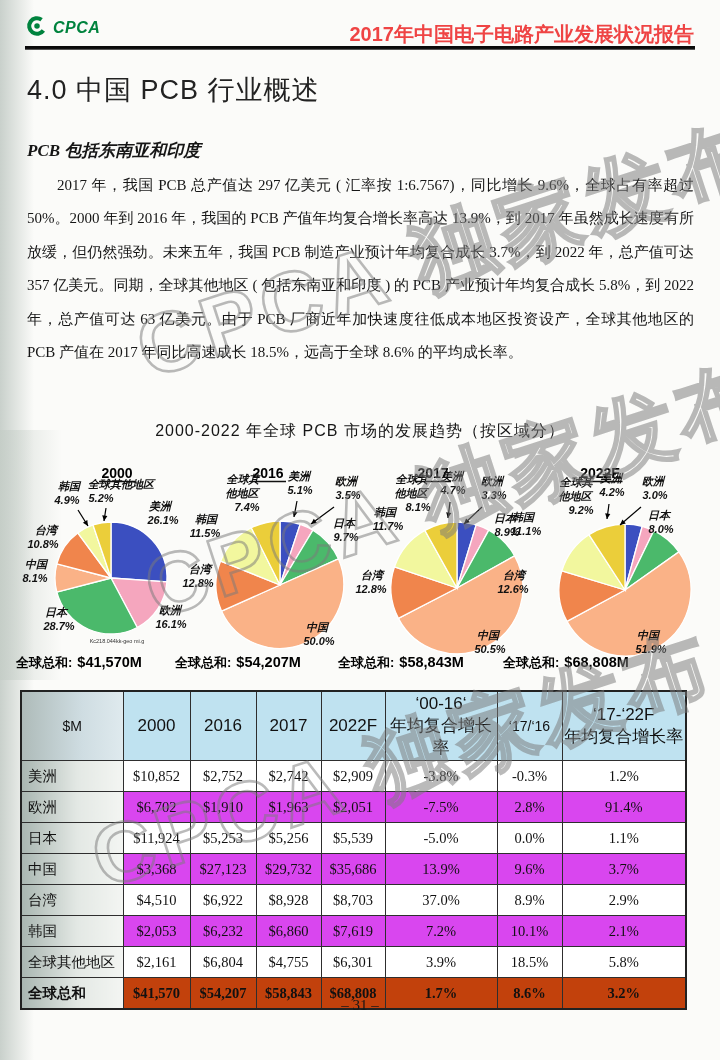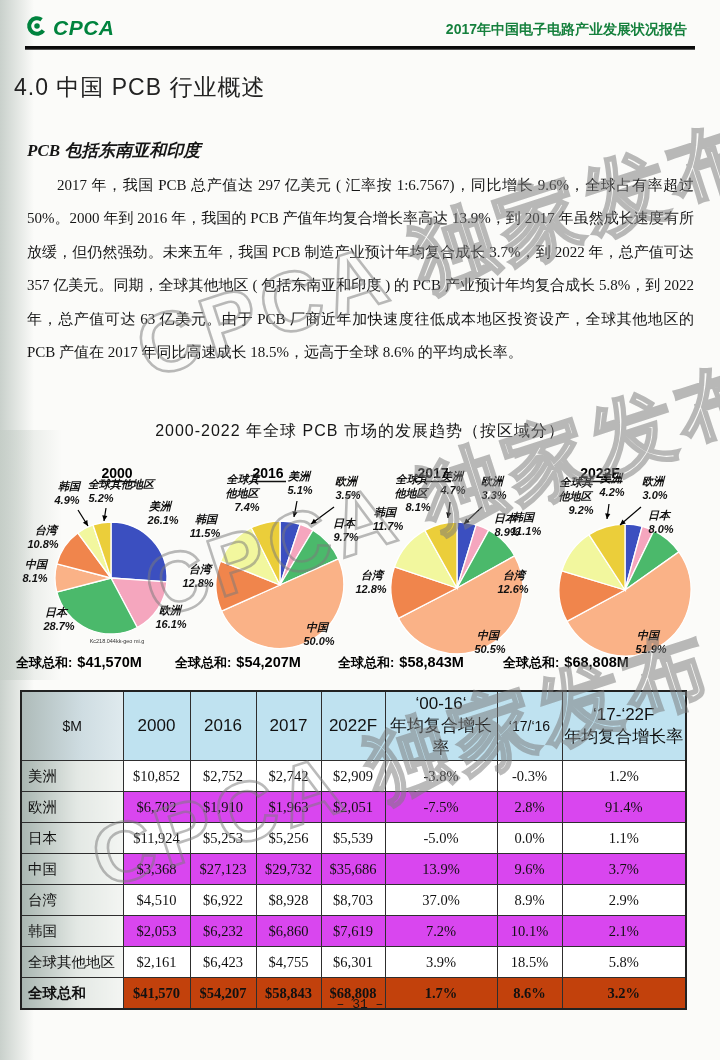--- a/index.html
+++ b/index.html
@@ -3,25 +3,25 @@
 <meta charset="utf-8">
 <style>
   html,body{margin:0;padding:0}
   body{width:720px;height:1060px;position:relative;overflow:hidden;background:#fbfbf9;
        font-family:"Liberation Sans",sans-serif;color:#161616}
   .scan-band{position:absolute;left:0;top:0;width:34px;height:100%;
        background:linear-gradient(to right,#b8c2bc,rgba(251,251,249,0));opacity:.75;z-index:4}
   .scan-patch{position:absolute;left:0;top:430px;width:62px;height:250px;
        background:linear-gradient(to right,#c3ccc5,rgba(251,251,249,0));opacity:.6;z-index:4}
   .logo{position:absolute;left:26px;top:15px;display:flex;align-items:center;gap:5px;z-index:10}
-  .logo-text{color:#00833e;font-weight:700;font-style:italic;font-size:21px;letter-spacing:.5px}
-  .report-title{position:absolute;right:33px;top:21px;font-size:14px;font-weight:700;color:#15803d;z-index:10}
+  .logo-text{color:#00833e;font-weight:700;font-style:italic;font-size:16px;letter-spacing:.5px}
+  .report-title{position:absolute;right:26px;top:21px;font-size:20px;font-weight:700;color:#ef4444;z-index:10}
   .divider{position:absolute;left:25px;right:25px;top:46px;height:4px;
        background:linear-gradient(to bottom,#0a0a0a 60%,#777);z-index:10}
-  .h1{position:absolute;left:14px;top:72px;font-size:23px;color:#222;letter-spacing:1px;z-index:10}
+  .h1{position:absolute;left:27px;top:72px;font-size:27px;color:#222;letter-spacing:1px;z-index:10}
   .h2{position:absolute;left:27px;top:139px;font-size:17px;font-style:italic;font-weight:700;
        font-family:"Liberation Serif",serif;z-index:10}
   .para{position:absolute;left:27px;top:169px;width:667px;font-size:15px;line-height:33.4px;
        text-align:justify;text-indent:2em;font-family:"Liberation Serif",serif;z-index:10}
   .chart-title{position:absolute;left:0;top:421px;width:100%;text-align:center;font-size:16px;
        letter-spacing:1px;z-index:10}
   #pies-svg{position:absolute;left:0;top:455px;z-index:10}
   .pie-title{font-size:14px;font-weight:700}
   .pie-label{font-size:11px;font-style:italic;font-weight:700;fill:#111}
   .pie-total-label{font-size:13px;font-weight:700}
@@ -36,21 +36,21 @@
   .th-year{font-size:17px}
   .th-two div{font-size:17px;line-height:1.3}
   .th-one{font-size:14px}
   tbody td{height:28px;text-align:center;font-size:14.5px;background:#fff}
   tbody tr.blue td{background:#d946ef}
   tbody tr.total td{font-weight:700;background:#c2410c}
   tbody td.label-cell{text-align:left;padding-left:6px;
        background:linear-gradient(90deg,#a9b6b1,#e3e8e4 55%,#f3f5f2) !important}
   thead th.label-head{background:linear-gradient(90deg,#aebbb9,#cfdde2 60%,#dfeaee)}
   .page-num{position:absolute;left:0;top:997px;width:100%;text-align:center;
-       font-family:Liberation Mono, monospace;font-size:13px;z-index:10}
+       font-family:Liberation Serif, serif;font-size:15px;z-index:10}
   .wm{position:absolute;white-space:nowrap;font-weight:700;font-size:84px;letter-spacing:6px;
        color:transparent;-webkit-text-stroke:2.6px rgba(122,122,122,.52);z-index:40;
        transform-origin:0 50%;pointer-events:none}
   #wm1{left:140px;top:295px;transform:rotate(-18deg)}
   #wm2{left:148px;top:535px;transform:rotate(-18deg)}
   #wm3{left:95px;top:805px;transform:rotate(-18deg)}
 </style>
 </head>
 <body>
 
@@ -281,21 +281,21 @@
           <td>$6,232</td>
           <td>$6,860</td>
           <td>$7,619</td>
           <td>7.2%</td>
           <td>10.1%</td>
           <td>2.1%</td>
         </tr>
         <tr>
           <td class="label-cell">全球其他地区</td>
           <td>$2,161</td>
-          <td>$6,423</td>
+          <td>$6,804</td>
           <td>$4,755</td>
           <td>$6,301</td>
           <td>3.9%</td>
           <td>18.5%</td>
           <td>5.8%</td>
         </tr>
         <tr class="total blue">
           <td class="label-cell">全球总和</td>
           <td>$41,570</td>
           <td>$54,207</td>

